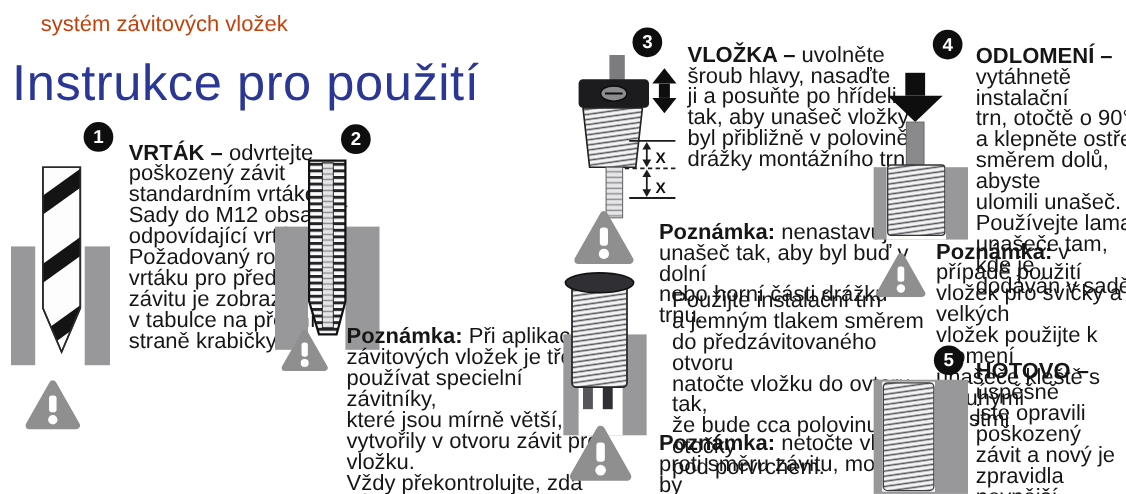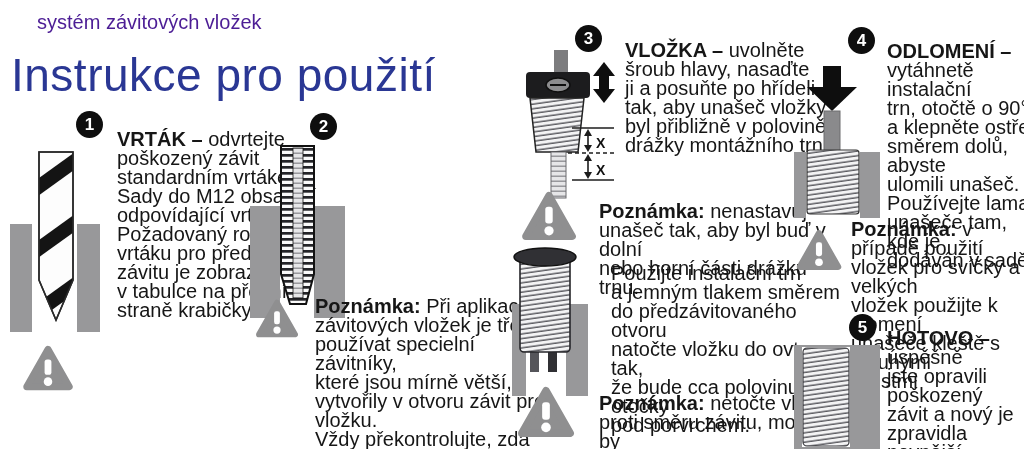--- a/index.html
+++ b/index.html
@@ -1,20 +1,20 @@
 <!DOCTYPE html>
 <html><head>
 <meta charset="utf-8">
 <style>
   html,body { margin:0; padding:0; background:#fff; }
   .stage { position:relative; width:1024px; height:449px; background:#ffffff;
            overflow:hidden; font-family:"Liberation Sans", sans-serif; color:#141414; }
   .stage * { box-sizing:border-box; }
   .abs { position:absolute; }
-  .kicker { font-size:20px; color:#4c1d95; }
+  .kicker { font-size:20px; color:#c2410c; }
   .title  { font-size:46px; color:#2a3794; letter-spacing:0.5px; }
   .badge { position:absolute; width:27px; height:27px; border-radius:50%;
            background:#0e0e0e; color:#fff; font-weight:bold; font-size:17px;
            display:flex; align-items:center; justify-content:center; }
   p.txt { position:absolute; margin:13px; font-size:20px; line-height:19px;
           white-space:pre-line; color:#161616; }
   p.txt b { font-weight:bold; }
   svg { position:absolute; display:block; }
   svg text { font-family:"Liberation Sans", sans-serif; }
 </style>

